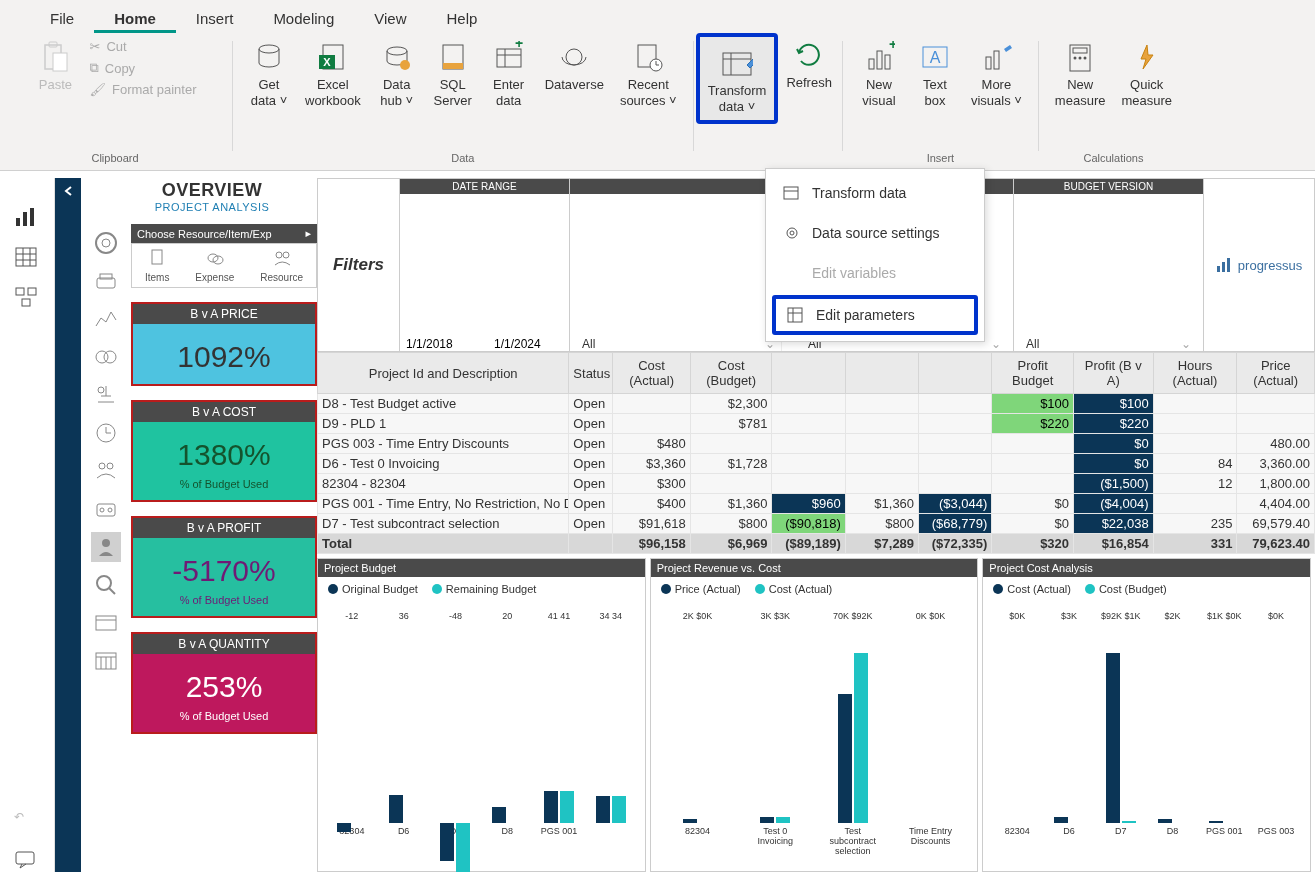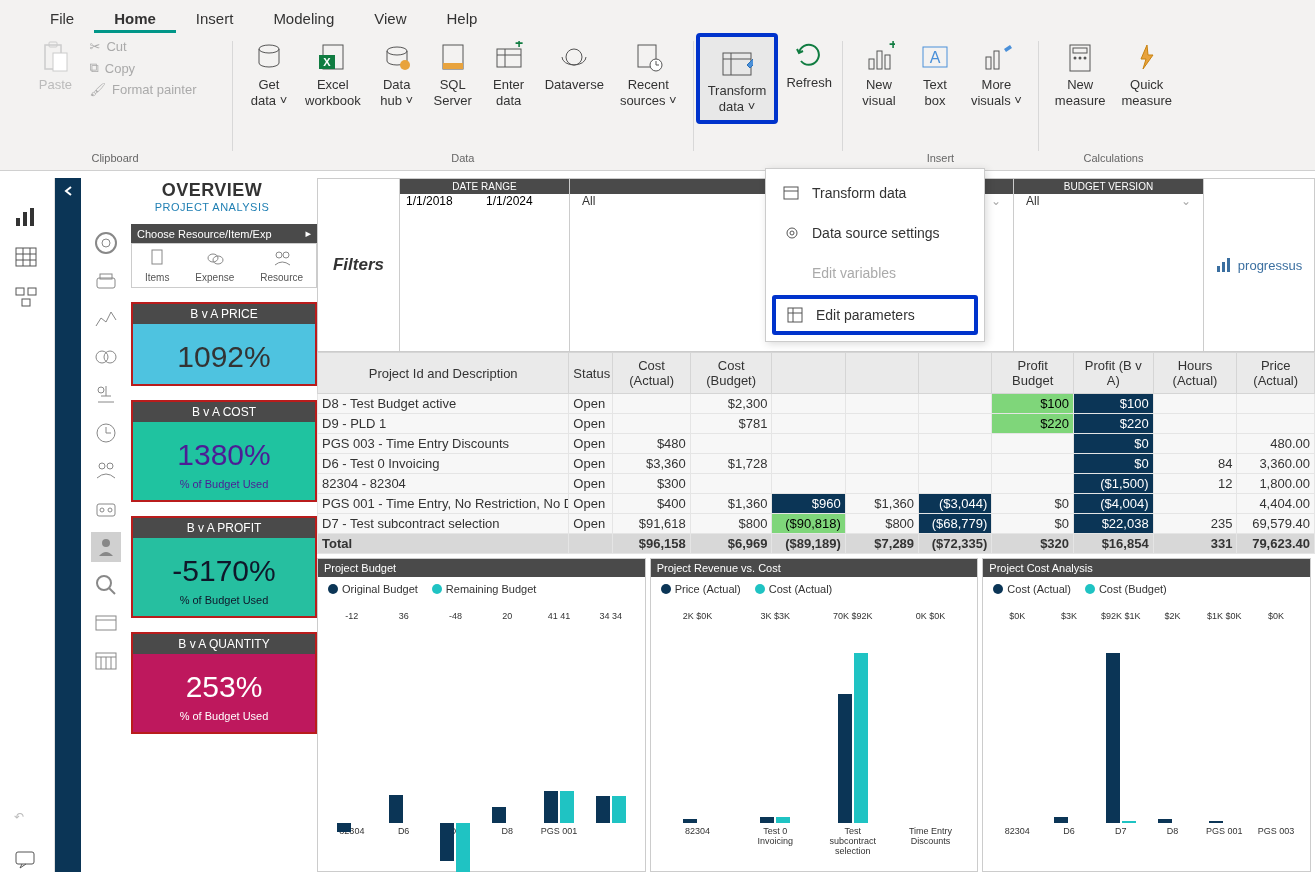--- a/index.html
+++ b/index.html
@@ -48,36 +48,36 @@
 .kpi-header { background: #4a4a4a; color: #fff; font-size: 11px; padding: 3px 6px; display: flex; align-items: center; justify-content: space-between; }
 .kpi-seg { display: flex; justify-content: space-around; align-items: center; background: #fff; border: 1px solid #ccc; padding: 4px 0; }
 .seg-item { display: flex; flex-direction: column; align-items: center; font-size: 10px; color: #555; gap: 4px; }
 
 .kpi-card { border: 2px solid #b91c1c; margin-top: 2px; }
 .kpi-card .card-head { background: #4a4a4a; color: #fff; text-align: center; font-size: 12px; padding: 3px; }
 .kpi-card .card-body { text-align: center; padding: 16px 4px 10px; }
 .kpi-card .big { font-size: 30px; font-weight: 400; }
 .kpi-card .sub { font-size: 11px; margin-top: 6px; }
 .c-blue { background: #4ec3e0; }
-.c-teal { background: #1fc3a0; color: #4c1d95; }
-.c-green1 { background: #26bfa0; color: #0f172a; }
+.c-teal { background: #1fc3a0; color: #14532d; }
+.c-green1 { background: #26bfa0; color: #701a75; }
 .c-green2 { background: #be185d; color: #fff; }
 
 .main-area { flex: 1; display: flex; flex-direction: column; }
 
 .top-band { display: flex; align-items: stretch; height: 46px; }
 .overview-title { width: 186px; padding: 2px 0 0 26px; background: #fff; text-align: center;}
 .overview-title .t1 { font-size: 18px; font-weight: 700; color: #333; letter-spacing: .5px; }
 .overview-title .t2 { font-size: 11px; color: #1f7fb3; letter-spacing: .5px; }
 
 .filters-band { flex: 1; display: flex; align-items: stretch; border: 1px solid #ccc; }
 .filters-label { width: 82px; display: flex; align-items: center; justify-content: center; font-size: 17px; font-weight: 700; border-right: 1px solid #ccc; font-style: italic;}
 .filter-group { display: flex; flex-direction: column; border-right: 1px solid #ccc; }
 .fg-head { background: #4a4a4a; color: #fff; font-size: 10px; text-align: center; padding: 2px; }
-.fg-body { display: flex; flex: 1; align-items: flex-start; gap: 12px; padding: 0 6px; }
+.fg-body { display: flex; flex: 1; align-items: flex-end; gap: 20px; padding: 0 6px; }
 .fg-input { border: none; font-size: 12px; width: 68px; outline: none; }
 .fg-select { display: flex; align-items: center; justify-content: space-between; border: 0; font-size: 12px; min-width: 90px; padding: 0 6px; }
 .fg-select .chev { color: #aaa; }
 
 .logo-box { width: 110px; display: flex; align-items: center; justify-content: center; font-size: 13px; color: #3b6fa0; gap: 4px; }
 
 
 .data-table { width: 100%; border-collapse: collapse; font-size: 13px; table-layout: fixed; }
 .data-table th { background: #eaeaea; font-weight: 400; padding: 5px 4px; border: 1px solid #d5d5d5; text-align: center; }
 .data-table td { padding: 2px 4px; border: 1px solid #e5e5e5; text-align: right; background: #f7f7f7; white-space: nowrap; overflow: hidden; }

